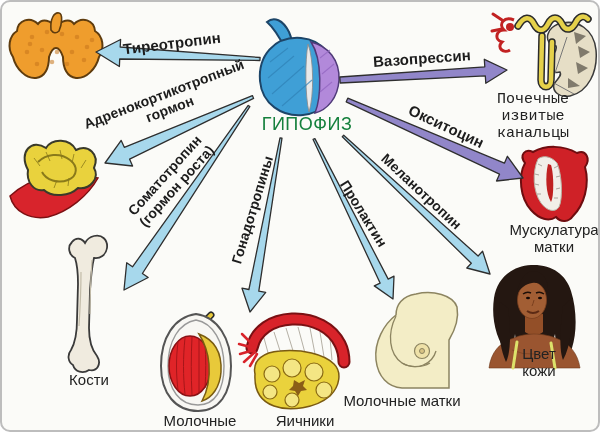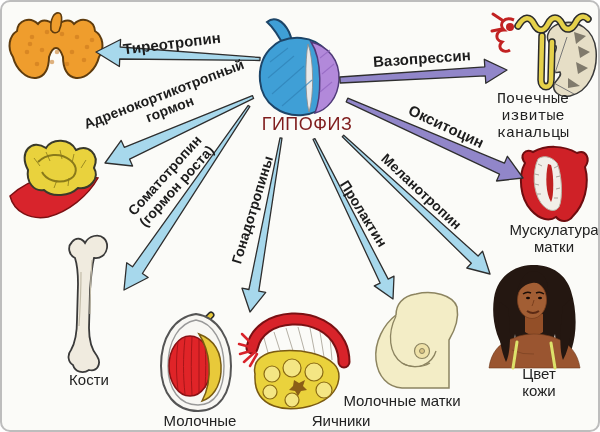--- a/index.html
+++ b/index.html
@@ -9,21 +9,21 @@
     overflow:hidden;font-family:"Liberation Sans","DejaVu Sans",sans-serif;
   }
   .art{position:absolute;left:0;top:0;width:600px;height:432px;}
   .lbl{
     position:absolute;color:var(--text,#1c1c1c);white-space:pre-line;text-align:center;
     line-height:1.12;transform-origin:center;
   }
   .hlabel{font-weight:bold;font-size:15px;letter-spacing:.1px;}
   .hlabel.sm{font-size:14px;}
   .olabel{font-size:15px;font-weight:400;color:#222;}
-  .gland-title{font-size:18px;letter-spacing:.5px;color:#7f1d1d;}
+  .gland-title{font-size:18px;letter-spacing:.5px;color:#15803d;}
 </style>
 </head>
 <body>
 
 <div class="stage" style="--bg: #fbfbf8; --border: #bdbdbd; --text: #1c1c1c;">
 
   <svg class="art" viewBox="0 0 600 432" aria-hidden="true">
 
     <g>
       <path d="M54,26 C49,18 40,16 36,22 C28,14 16,18 15,29 C7,34 5,46 11,55 C14,67 24,77 34,76
@@ -251,16 +251,16 @@
   <div class="lbl hlabel sm" style="left:419px;top:190px;transform:translate(-50%,-50%) rotate(43deg);">Меланотропин</div>
   <div class="lbl hlabel" style="left:444px;top:125px;transform:translate(-50%,-50%) rotate(25deg);">Окситоцин</div>
 
   <div class="lbl gland-title" style="left:305px;top:122px;transform:translate(-50%,-50%);">ГИПОФИЗ</div>
   <div class="lbl olabel" style="left:531px;top:115px;transform:translate(-50%,-50%);font-family:Liberation Mono, monospace;">Почечные
 извитые канальцы</div>
   <div class="lbl olabel" style="left:552px;top:237px;transform:translate(-50%,-50%);">Мускулатура
 матки</div>
   <div class="lbl olabel" style="left:87px;top:378px;transform:translate(-50%,-50%);">Кости</div>
   <div class="lbl olabel" style="left:198px;top:419px;transform:translate(-50%,-50%);">Молочные</div>
-  <div class="lbl olabel" style="left:303px;top:419px;transform:translate(-50%,-50%);margin-left:36px;">Яичники</div>
+  <div class="lbl olabel" style="left:303px;top:419px;transform:translate(-50%,-50%);">Яичники</div>
   <div class="lbl olabel" style="left:400px;top:399px;transform:translate(-50%,-50%);">Молочные матки</div>
-  <div class="lbl olabel" style="left:537px;top:381px;transform:translate(-50%,-50%);text-align:center;">Цвет кожи</div>
+  <div class="lbl olabel" style="left:537px;top:361px;transform:translate(-50%,-50%);text-align:center;">Цвет кожи</div>
 </div>
 
 </body></html>

